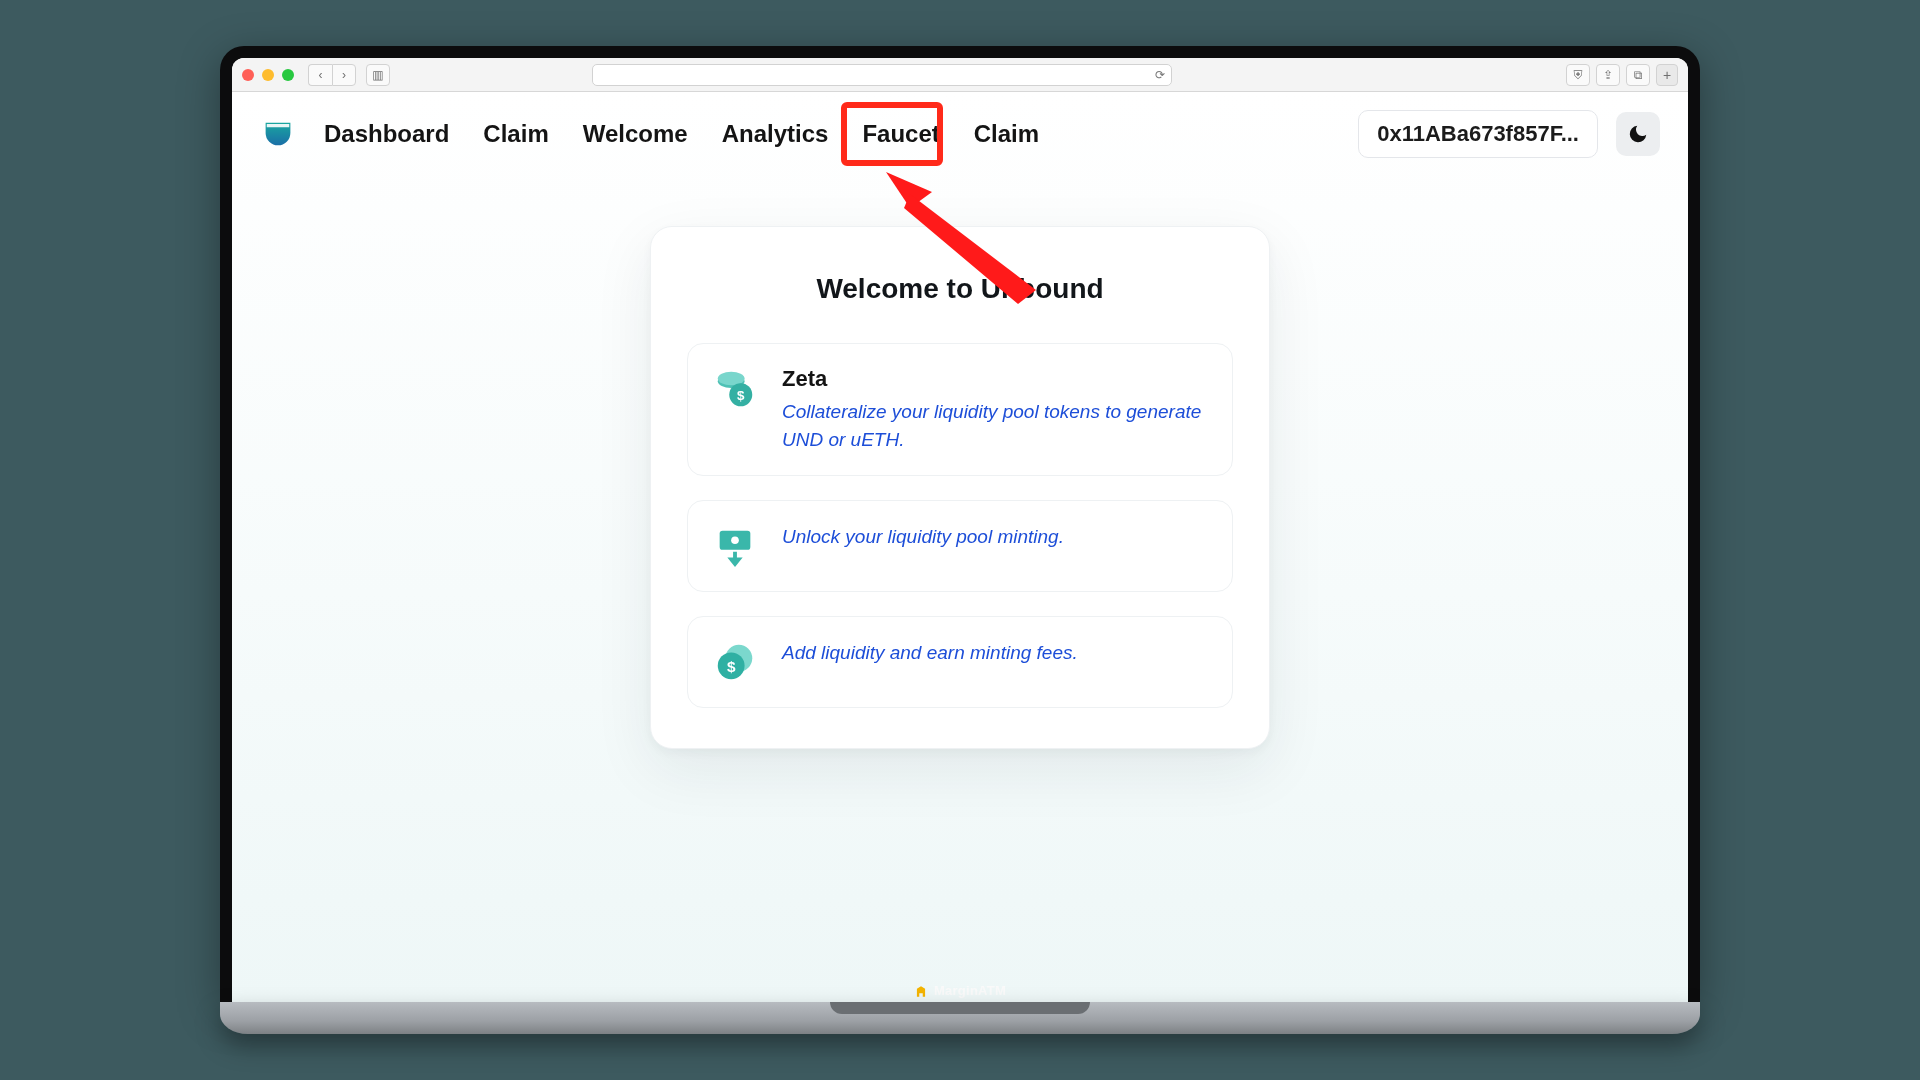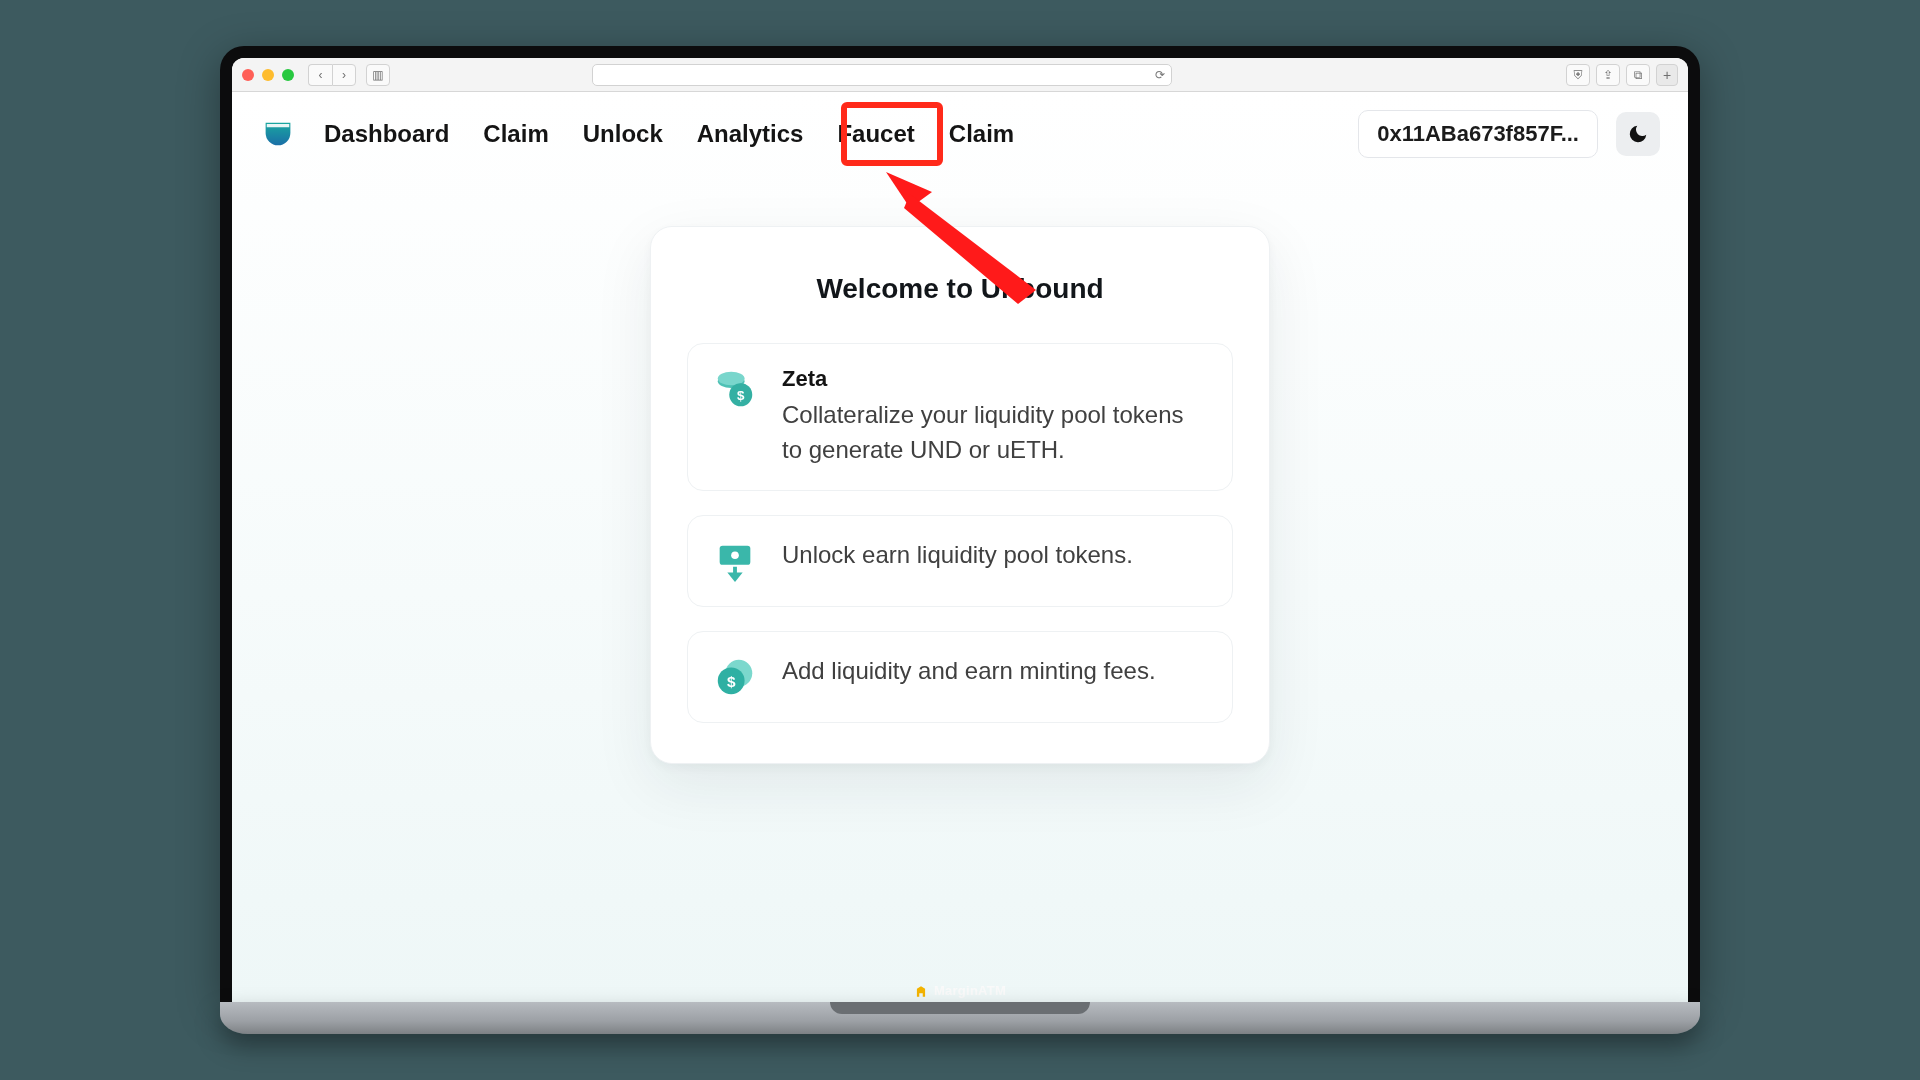--- a/index.html
+++ b/index.html
@@ -198,23 +198,24 @@
     display:flex; align-items:center; justify-content:center;
   }
   .option .texts { flex: 1; }
   .option .title {
     font-size: 22px;
     font-weight: 700;
     color: #141414;
     margin-bottom: 6px;
   }
   .option .desc {
-    font-size: 24px;
-    color: #404040;
+    font-size: 19px;
+    color: #1d4ed8;
     line-height: 1.45;
+    font-style: italic;
   }
 </style>
 </head>
 <body>
 
 <div class="laptop">
   <div class="screen-bezel">
     <div class="screen-inner">
 
       <div class="browser-chrome">
@@ -267,21 +268,21 @@
                 </linearGradient>
               </defs>
               <path d="M10 12 h44 v18 a22 22 0 0 1 -44 0 z" fill="url(#lg)"></path>
               <path d="M12 14 h40 v6 h-40 z" fill="#ffffff" opacity="0.9"></path>
             </svg>
           </div>
 
           <nav class="nav">
             <div class="nav-item">Dashboard</div>
             <div class="nav-item">Claim</div>
-            <div class="nav-item">Unlock</div>
+            <div class="nav-item">Welcome</div>
             <div class="nav-item">Analytics</div>
             <div class="nav-item" id="nav-faucet">Faucet</div>
             <div class="nav-item">Claim</div>
           </nav>
 
           <div class="topbar-right">
             <div class="wallet-chip">0x11ABa673f857F...</div>
             <div class="theme-toggle">
               <svg width="22" height="22" viewBox="0 0 24 24">
                 <path d="M21 12.8A9 9 0 1 1 11.2 3a7 7 0 0 0 9.8 9.8z" fill="#111"></path>
@@ -319,21 +320,21 @@
           <div class="option">
             <div class="ico">
               <svg viewBox="0 0 48 48" width="46" height="46">
                 <rect x="8" y="8" width="32" height="20" rx="3" fill="#3ab7aa"></rect>
                 <circle cx="24" cy="18" r="4" fill="#fff"></circle>
                 <rect x="22" y="30" width="4" height="8" fill="#3ab7aa"></rect>
                 <polygon points="24,46 16,36 32,36" fill="#3ab7aa"></polygon>
               </svg>
             </div>
             <div class="texts">
-              <div class="desc">Unlock earn liquidity pool tokens.</div>
+              <div class="desc">Unlock your liquidity pool minting.</div>
             </div>
           </div>
 
           <div class="option">
             <div class="ico">
               <svg viewBox="0 0 48 48" width="46" height="46">
                 <circle cx="28" cy="20" r="14" fill="#7bd8cd"></circle>
                 <circle cx="20" cy="28" r="14" fill="#2fb0a3"></circle>
                 <text x="20" y="34" text-anchor="middle" font-size="16" font-weight="700" fill="#fff">$</text>
               </svg>

